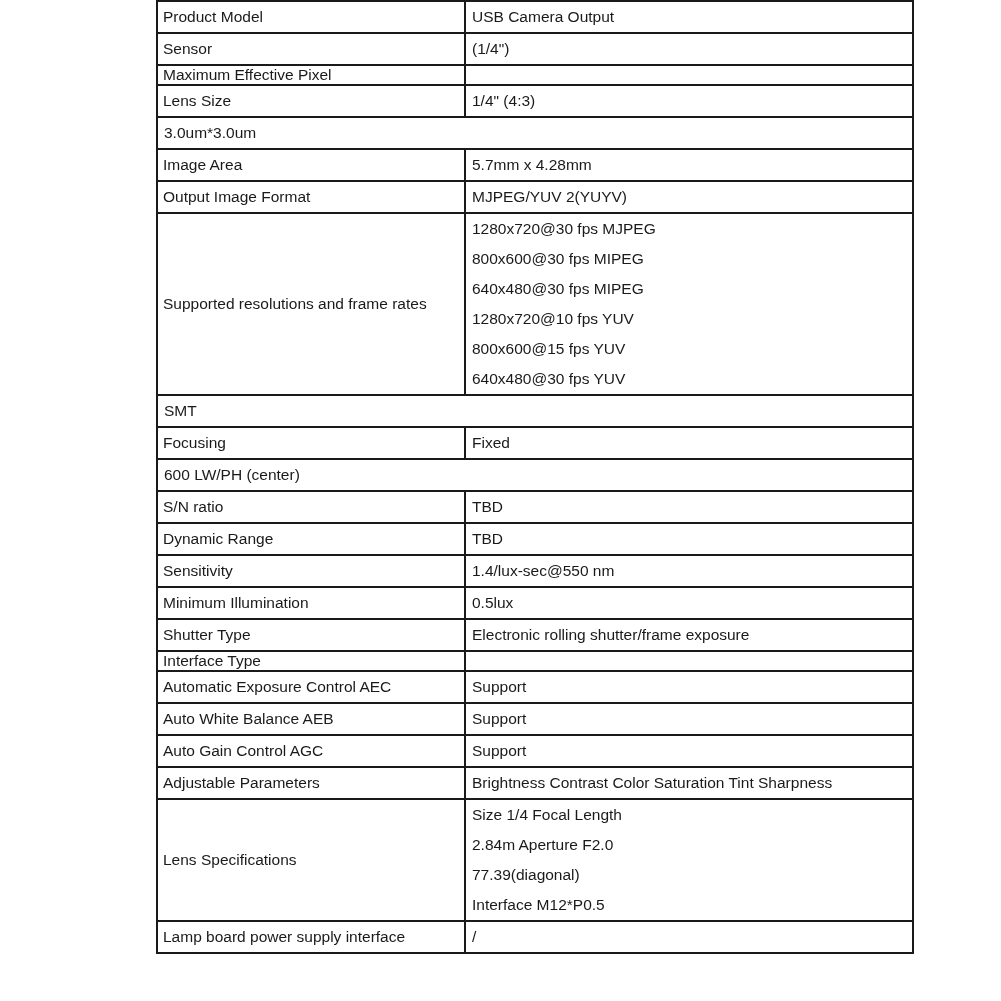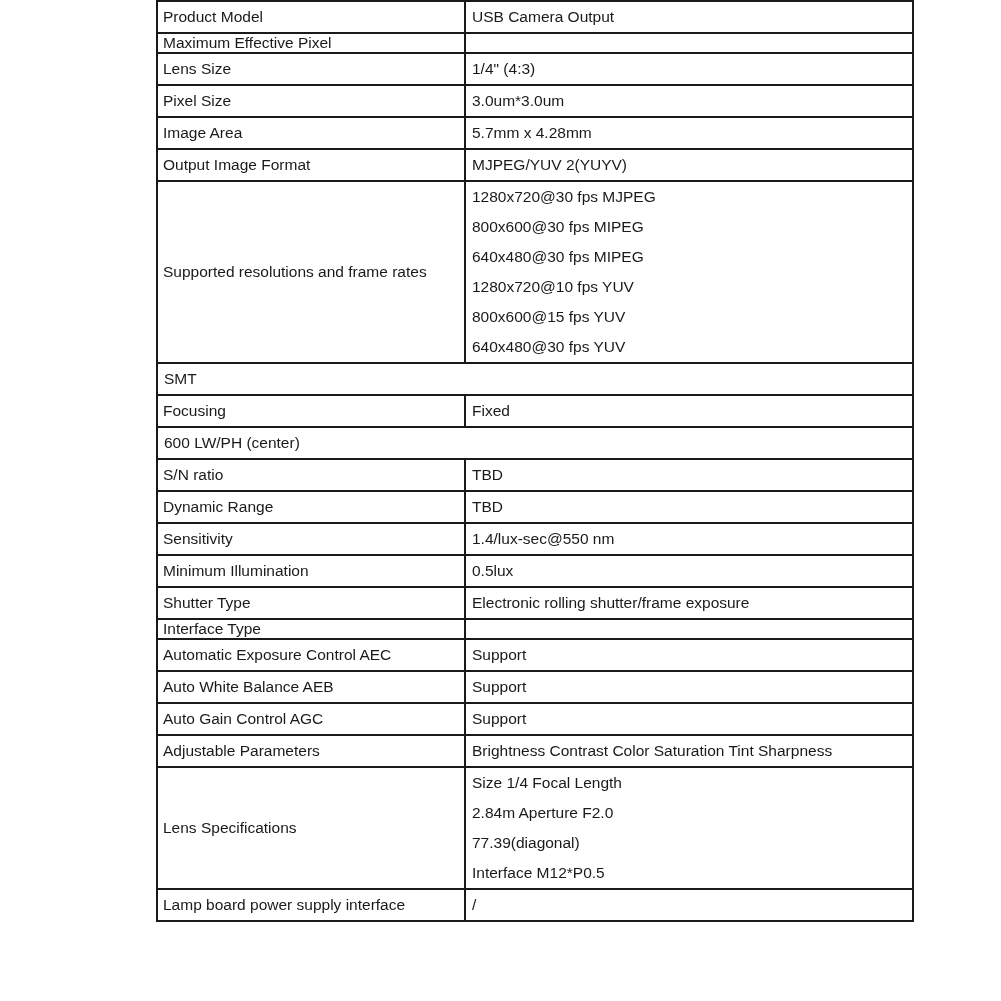--- a/index.html
+++ b/index.html
@@ -67,34 +67,39 @@
 
 <div class="page">
   <div class="spec-table">
   <div class="row">
     <div class="label-cell">Product Model</div>
     <div class="value-cell">
           <div class="value-line">USB Camera Output</div>
         </div>
   </div>
 
+  <div class="row">
+    <div class="label-cell">Sensor</div>
+    <div class="value-cell">
+          <div class="value-line">(1/4")</div>
+        </div>
+  </div>
 
   <div class="row">
     <div class="label-cell">Maximum Effective Pixel</div>
   </div>
 
   <div class="row">
     <div class="label-cell">Lens Size</div>
     <div class="value-cell">
           <div class="value-line">1/4" (4:3)</div>
         </div>
   </div>
 
   <div class="row">
-    <div class="label-cell">Pixel Size</div>
     <div class="value-cell">
           <div class="value-line">3.0um*3.0um</div>
         </div>
   </div>
 
   <div class="row">
     <div class="label-cell">Image Area</div>
     <div class="value-cell">
           <div class="value-line">5.7mm x 4.28mm</div>
         </div>

